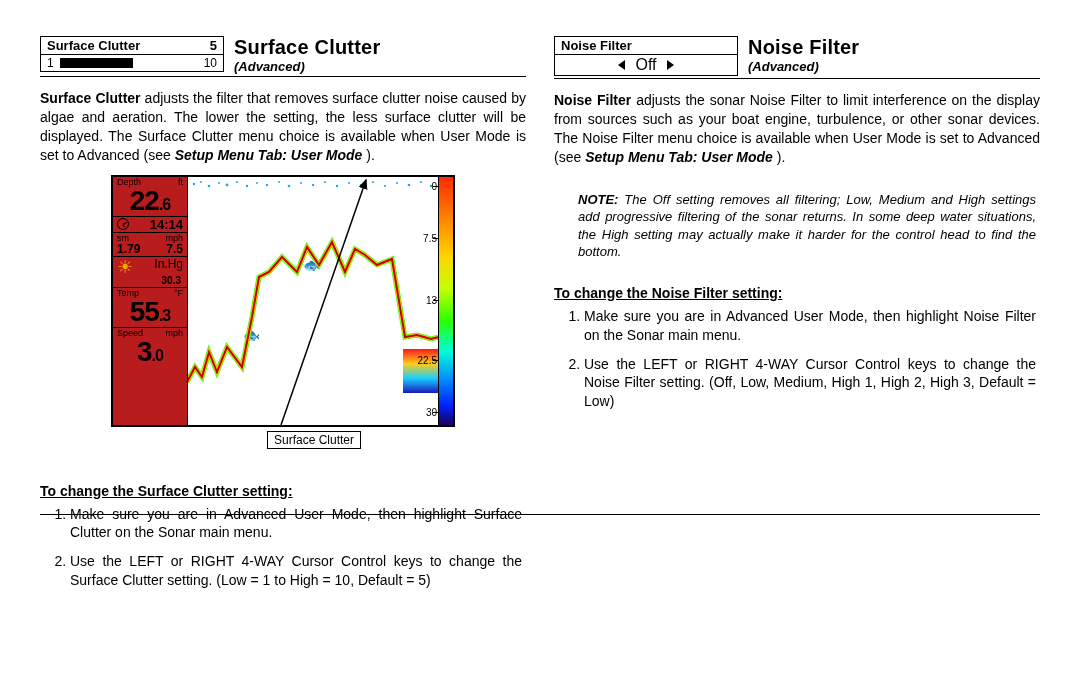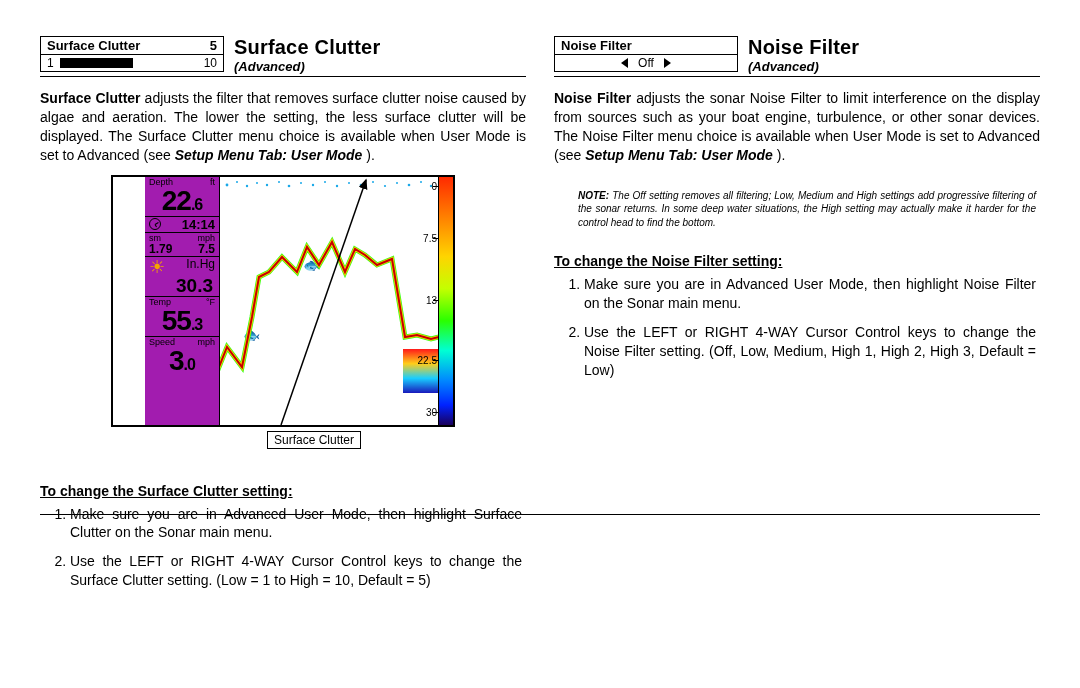--- a/index.html
+++ b/index.html
@@ -80,21 +80,21 @@
     justify-content: center;
     gap: 10px;
   }
   .tri {
     width: 0; height: 0;
     border-top: 5px solid transparent;
     border-bottom: 5px solid transparent;
   }
   .tri-left { border-right: 7px solid #000; }
   .tri-right { border-left: 7px solid #000; }
-  .off-label { font-size: 12px; }
+  .off-label { font-size: 16px; }
   
   .head-stack .title {
     font-weight: 800;
     font-size: 20px;
     letter-spacing: 0.2px;
   }
   .head-stack .subtitle {
     font-style: italic;
     font-size: 13px;
     margin-top: 0px;
@@ -113,21 +113,21 @@
   
   .para {
     font-size: 14px;
     line-height: 1.35;
     text-align: justify;
     margin: 4px 0 10px 0;
   }
   .lead-bold { font-weight: 700; }
   .note {
     font-style: italic;
-    font-size: 10px;
+    font-size: 13px;
     line-height: 1.35;
     text-align: justify;
     margin: 24px 4px 24px 24px;
   }
   .note .nb { font-weight: 700; }
   .sub-head {
     font-weight: 700;
     text-decoration: underline;
     font-size: 14px;
     margin: 20px 0 6px 0;
@@ -156,44 +156,43 @@
     position: relative;
     background: #fff;
     overflow: hidden;
   }
   
   .info-col {
     position: absolute;
     left: 0; top: 0; bottom: 0;
     width: 74px;
     border-right: 1.5px solid #000;
-    background:#a21caf;
+    background:#b91c1c;
     z-index:4;
-    margin-left:32px;
   }
   .info-cell {
     border-bottom: 1px solid #000;
     padding: 1px 2px;
     font-size: 9px;
     line-height: 1;
     text-align: left;
     position: relative;
   }
   .info-cell .big {
     font-size: 28px;
     font-weight: 900;
     text-align: center;
     letter-spacing: -1px;
   }
   .info-cell .big .dec { font-size: 16px; font-weight:900;}
   .info-cell .row2 {
     display:flex; justify-content:space-between; font-size:9px;
     padding: 0 2px;
   }
-  .info-cell .val { font-weight:700; font-size:19px; text-align:right; padding-right:4px;}
+  .info-cell .val { font-weight:700; font-size:10px; text-align:right; padding-right:4px;}
   .info-cell.last { border-bottom:none;}
   
   .grad-bar {
     position:absolute;
     right:0; top:0; bottom:0;
     width: 14px;
     background: linear-gradient(to bottom,
       #ff2a00 0%, #ff7a00 15%, #ffd400 32%, #c4ff00 45%,
       #2aff00 58%, #00ffd4 70%, #0088ff 82%, #0022ff 92%, #1a005c 100%);
     border-left:1px solid #000;

